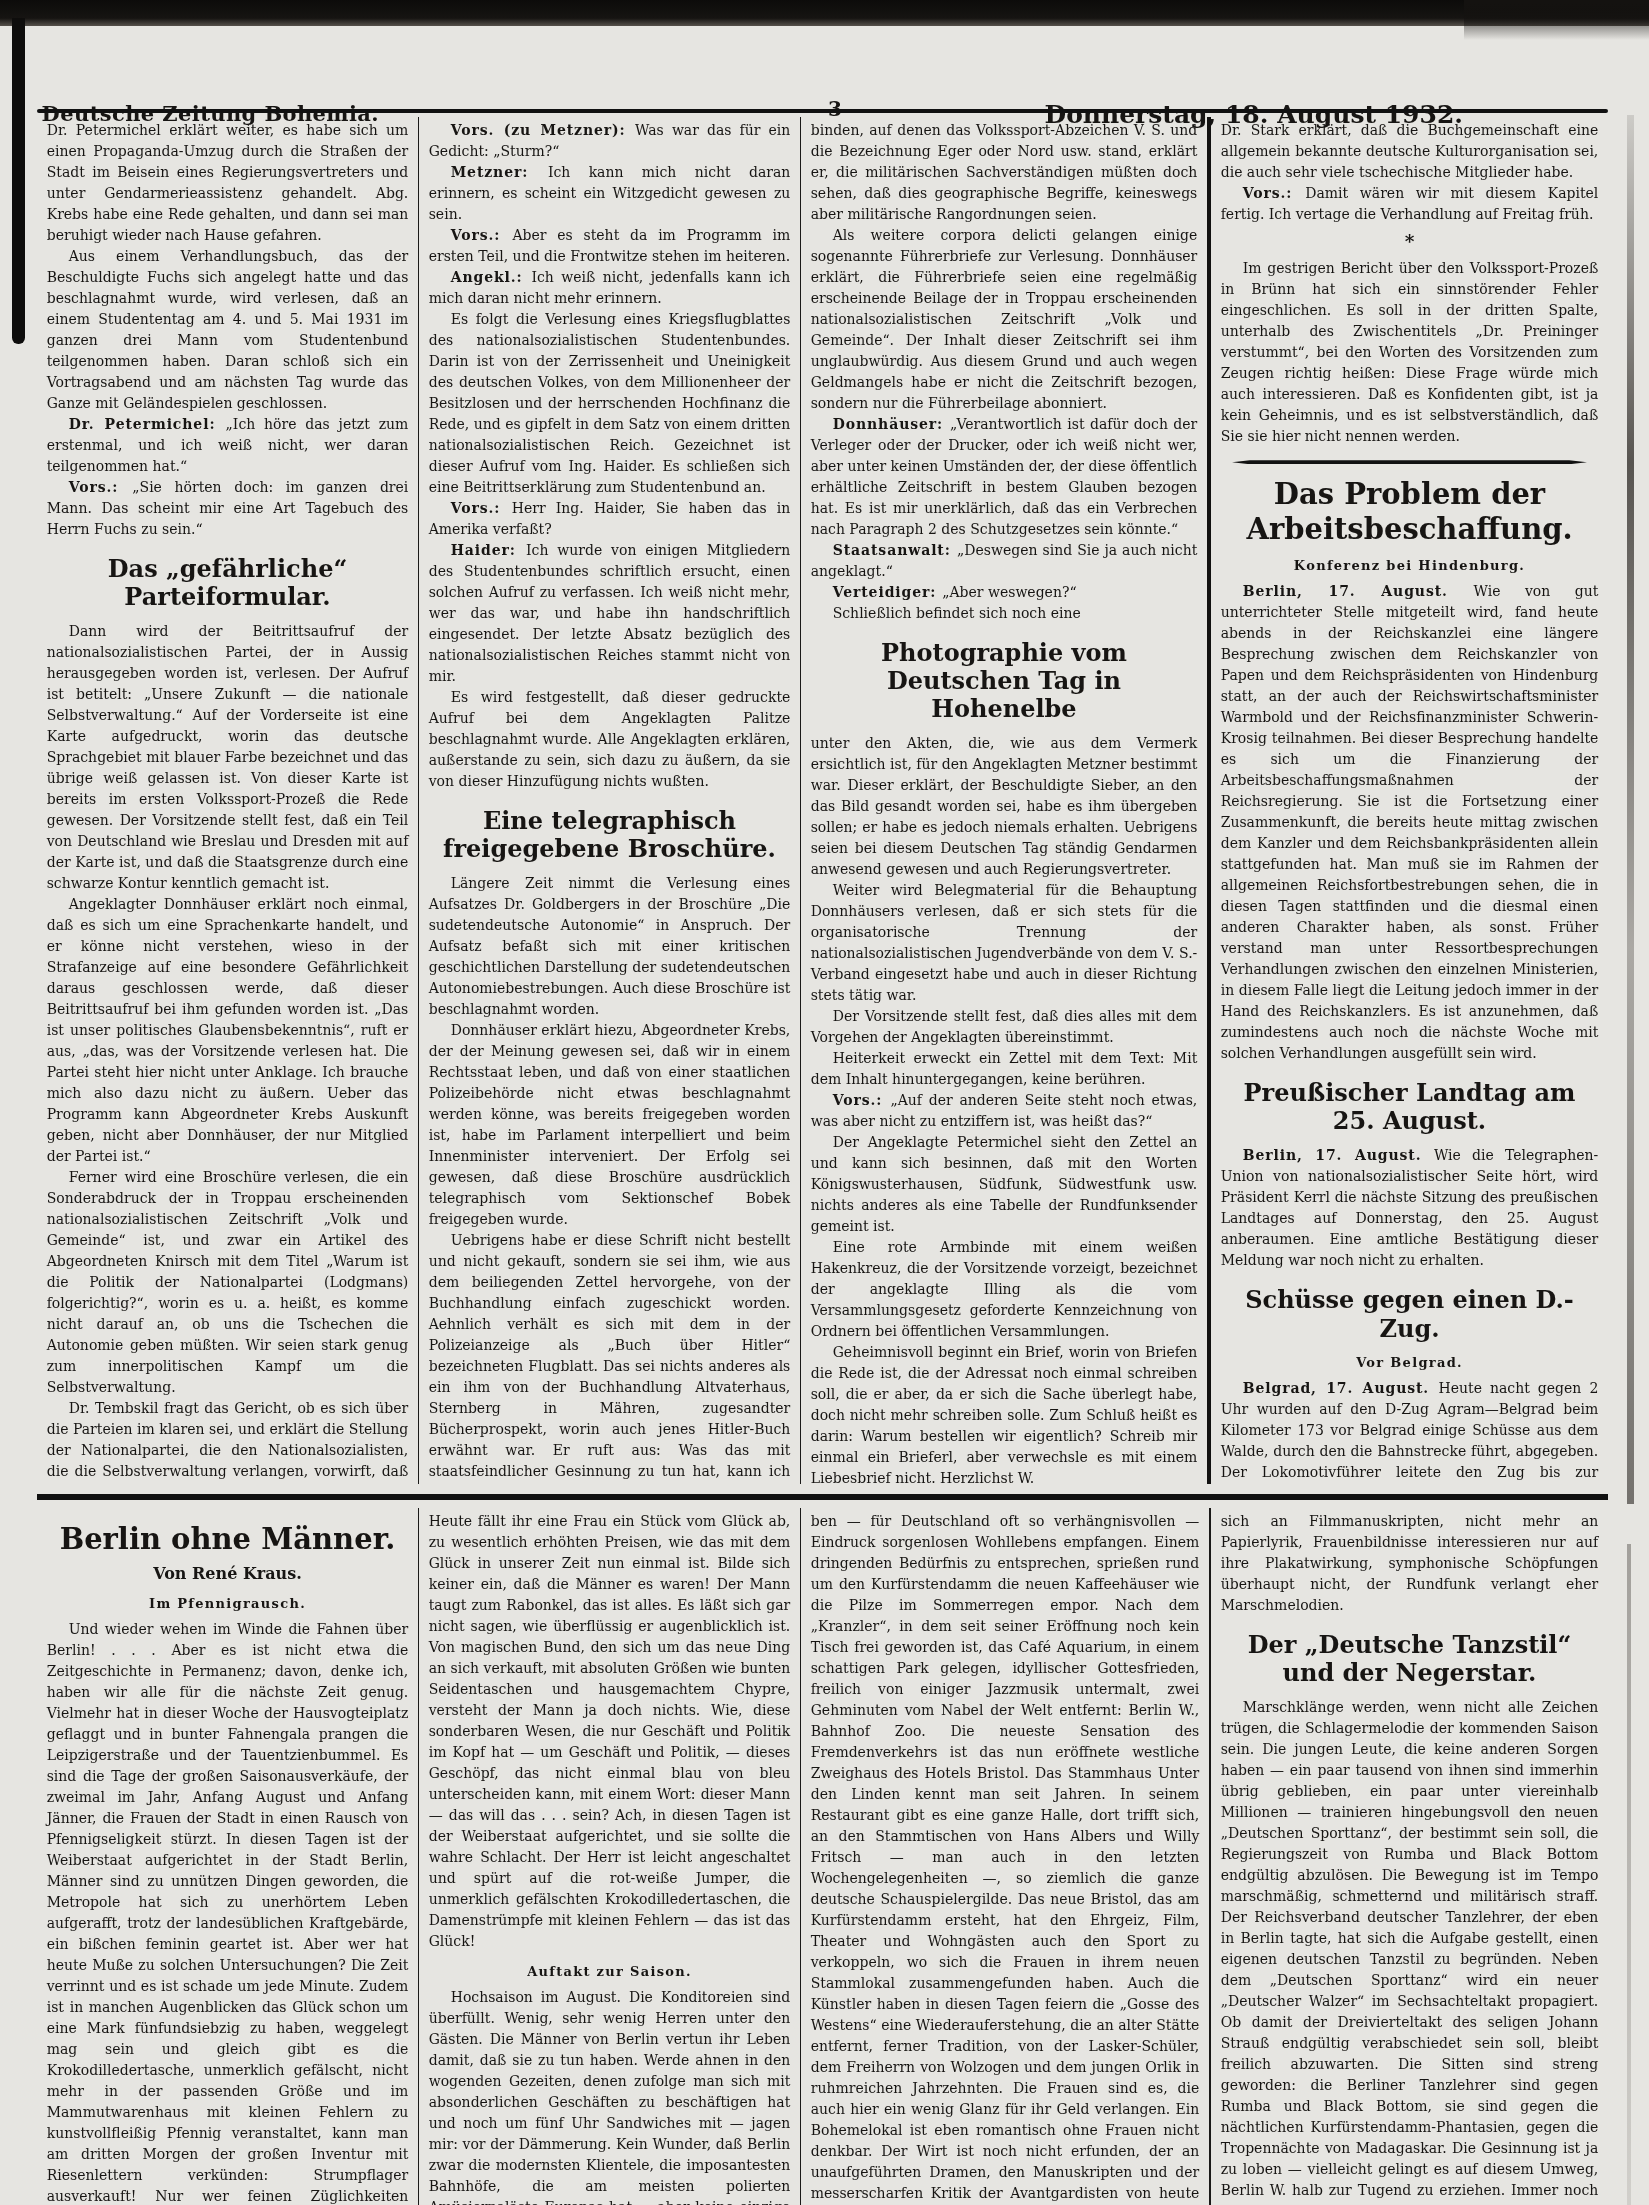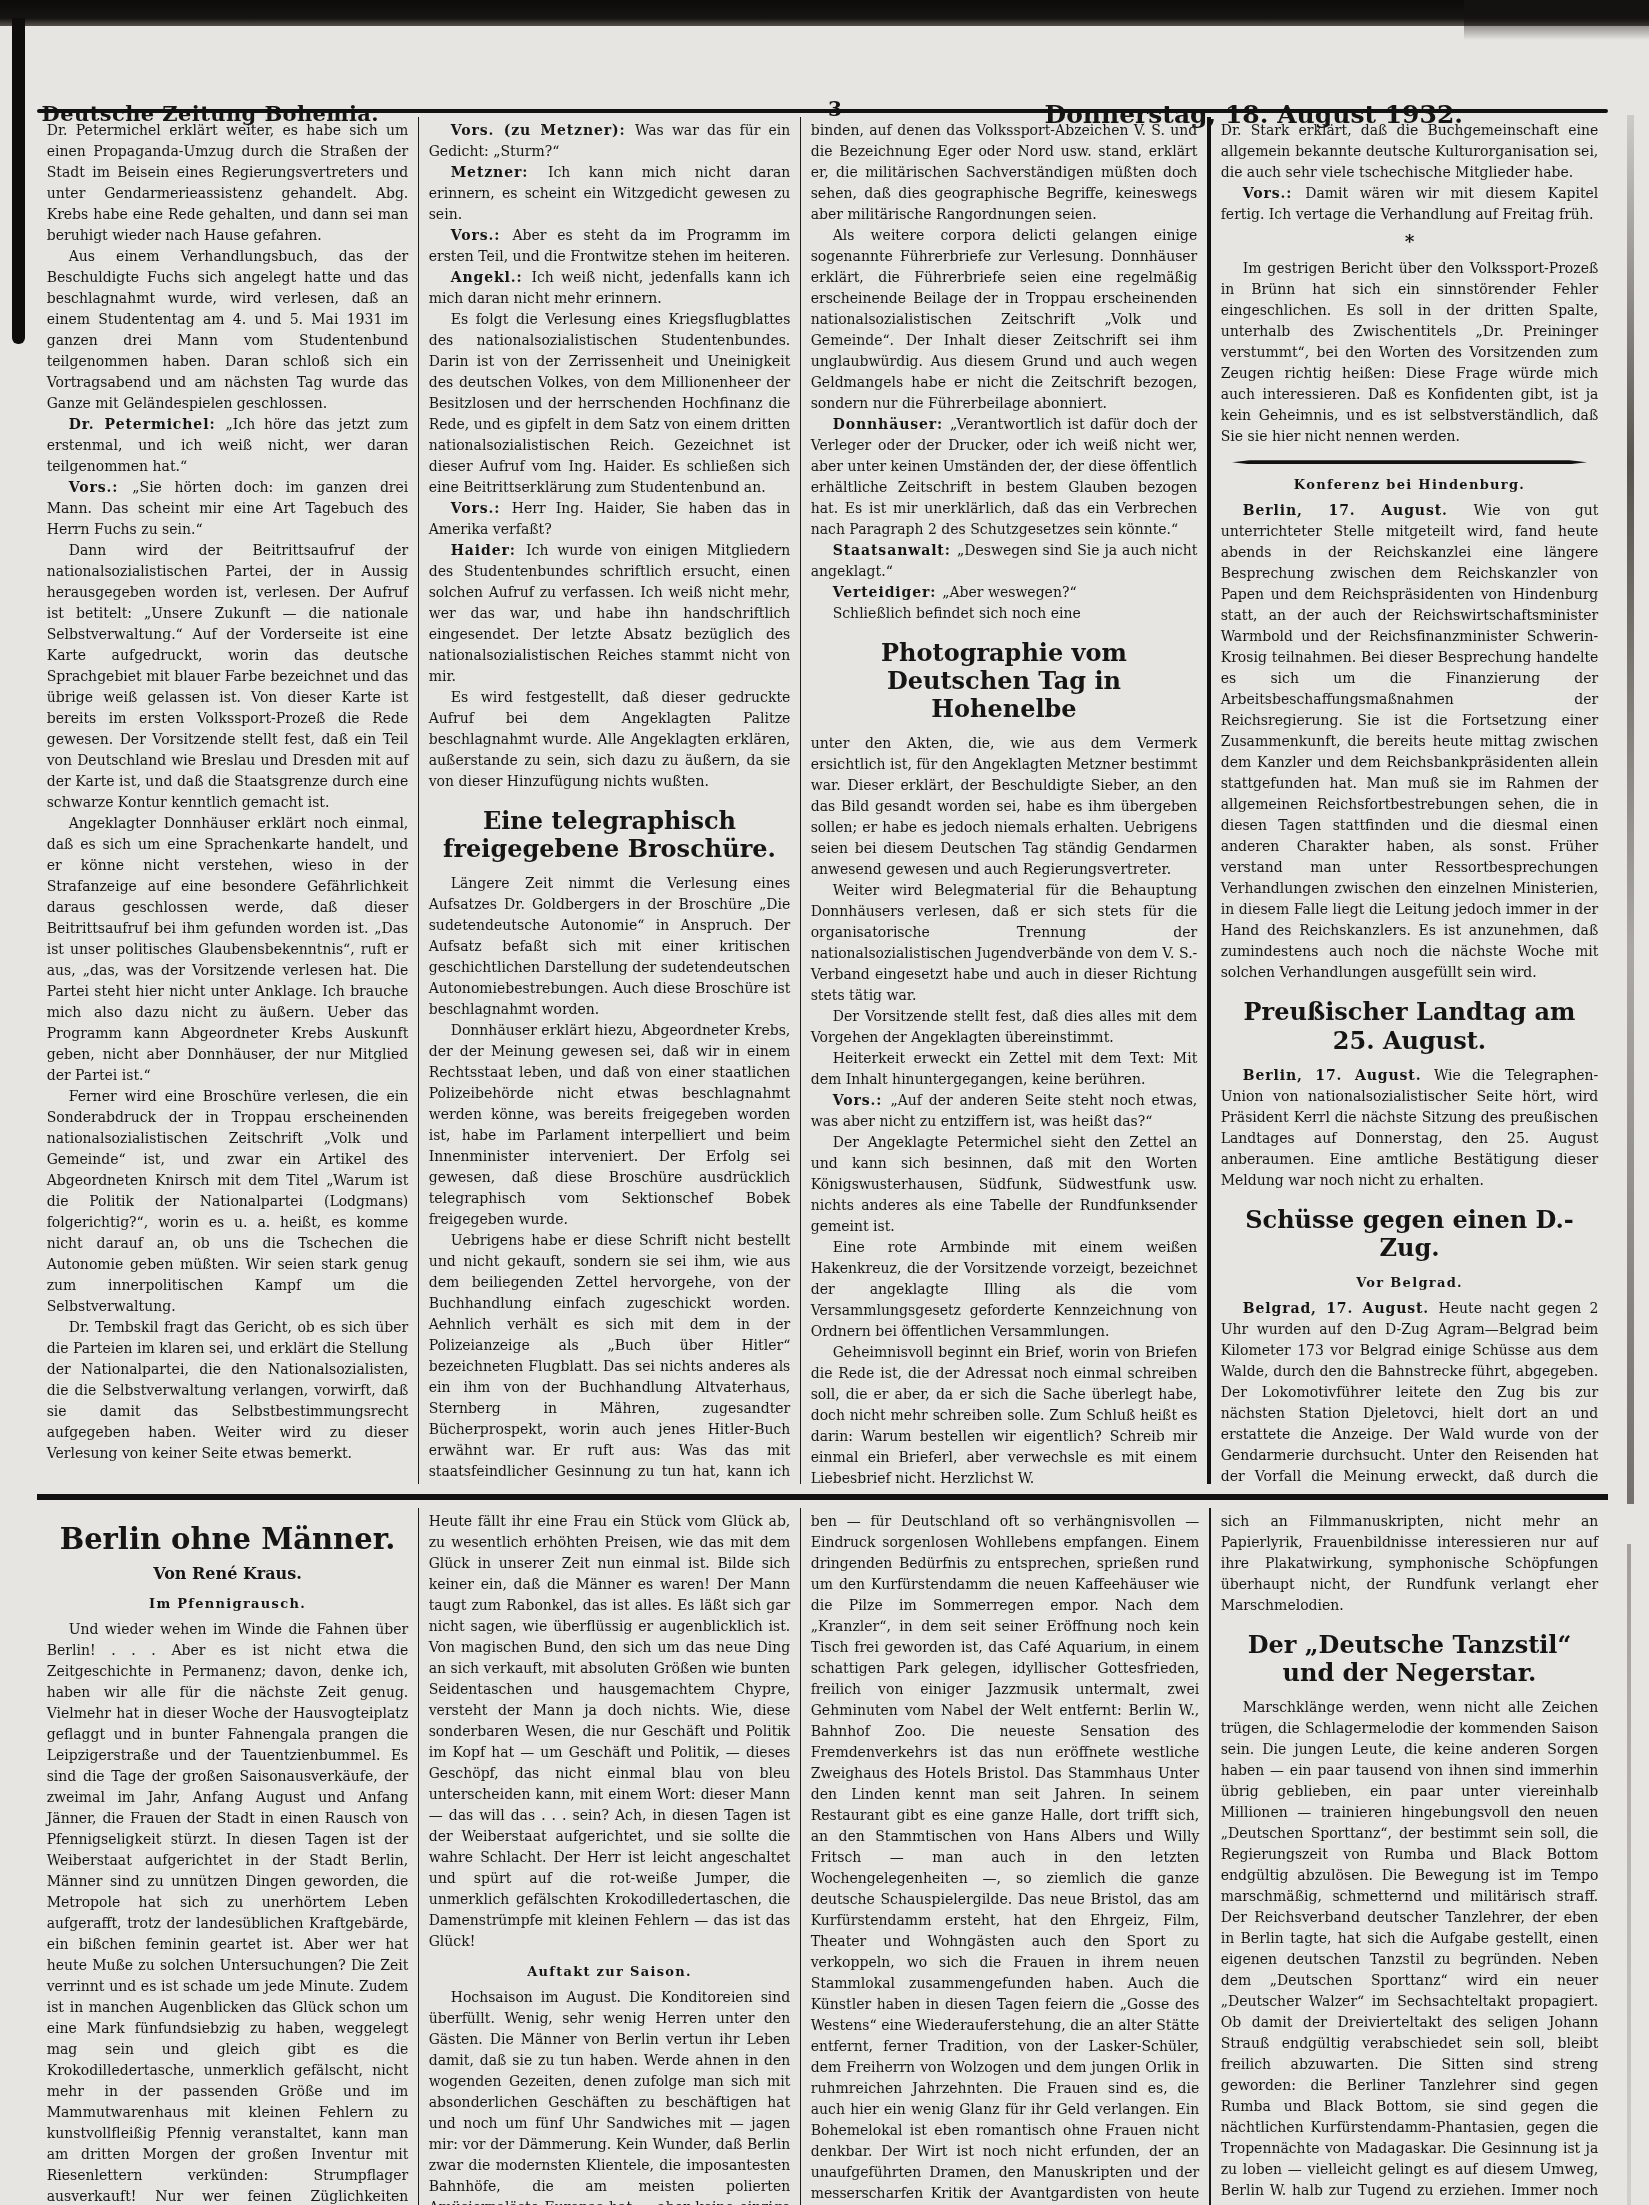--- a/index.html
+++ b/index.html
@@ -67,20 +67,21 @@
   <div class="mast-date">Donnerstag, 18. August 1932.</div>
 </header>
 <div class="rule masthead-rule"></div>
 
 <main class="top-section">
   <div class="col col-1">
       <p class="para noindent">Dr. Petermichel erklärt weiter, es habe sich um einen Propaganda-Umzug durch die Straßen der Stadt im Beisein eines Regierungsvertreters und unter Gendarmerieassistenz gehandelt. Abg. Krebs habe eine Rede gehalten, und dann sei man beruhigt wieder nach Hause gefahren.</p>
       <p class="para">Aus einem Verhandlungsbuch, das der Beschuldigte Fuchs sich angelegt hatte und das beschlagnahmt wurde, wird verlesen, daß an einem Studententag am 4. und 5. Mai 1931 im ganzen drei Mann vom Studentenbund teilgenommen haben. Daran schloß sich ein Vortragsabend und am nächsten Tag wurde das Ganze mit Geländespielen geschlossen.</p>
       <p class="para"><strong>Dr. Petermichel: </strong>„Ich höre das jetzt zum erstenmal, und ich weiß nicht, wer daran teilgenommen hat.“</p>
       <p class="para"><strong>Vors.: </strong>„Sie hörten doch: im ganzen drei Mann. Das scheint mir eine Art Tagebuch des Herrn Fuchs zu sein.“</p>
+      <h2 class="headline">Das „gefährliche“ Parteiformular.</h2>
       <p class="para">Dann wird der Beitrittsaufruf der nationalsozialistischen Partei, der in Aussig herausgegeben worden ist, verlesen. Der Aufruf ist betitelt: „Unsere Zukunft — die nationale Selbstverwaltung.“ Auf der Vorderseite ist eine Karte aufgedruckt, worin das deutsche Sprachgebiet mit blauer Farbe bezeichnet und das übrige weiß gelassen ist. Von dieser Karte ist bereits im ersten Volkssport-Prozeß die Rede gewesen. Der Vorsitzende stellt fest, daß ein Teil von Deutschland wie Breslau und Dresden mit auf der Karte ist, und daß die Staatsgrenze durch eine schwarze Kontur kenntlich gemacht ist.</p>
       <p class="para">Angeklagter Donnhäuser erklärt noch einmal, daß es sich um eine Sprachenkarte handelt, und er könne nicht verstehen, wieso in der Strafanzeige auf eine besondere Gefährlichkeit daraus geschlossen werde, daß dieser Beitrittsaufruf bei ihm gefunden worden ist. „Das ist unser politisches Glaubensbekenntnis“, ruft er aus, „das, was der Vorsitzende verlesen hat. Die Partei steht hier nicht unter Anklage. Ich brauche mich also dazu nicht zu äußern. Ueber das Programm kann Abgeordneter Krebs Auskunft geben, nicht aber Donnhäuser, der nur Mitglied der Partei ist.“</p>
       <p class="para">Ferner wird eine Broschüre verlesen, die ein Sonderabdruck der in Troppau erscheinenden nationalsozialistischen Zeitschrift „Volk und Gemeinde“ ist, und zwar ein Artikel des Abgeordneten Knirsch mit dem Titel „Warum ist die Politik der Nationalpartei (Lodgmans) folgerichtig?“, worin es u. a. heißt, es komme nicht darauf an, ob uns die Tschechen die Autonomie geben müßten. Wir seien stark genug zum innerpolitischen Kampf um die Selbstverwaltung.</p>
       <p class="para">Dr. Tembskil fragt das Gericht, ob es sich über die Parteien im klaren sei, und erklärt die Stellung der Nationalpartei, die den Nationalsozialisten, die die Selbstverwaltung verlangen, vorwirft, daß sie damit das Selbstbestimmungsrecht aufgegeben haben. Weiter wird zu dieser Verlesung von keiner Seite etwas bemerkt.</p>
     </div>
   <div class="col col-2">
       <p class="para"><strong>Vors. (zu Metzner): </strong>Was war das für ein Gedicht: „Sturm?“</p>
       <p class="para"><strong>Metzner: </strong>Ich kann mich nicht daran erinnern, es scheint ein Witzgedicht gewesen zu sein.</p>
       <p class="para"><strong>Vors.: </strong>Aber es steht da im Programm im ersten Teil, und die Frontwitze stehen im heiteren.</p>
       <p class="para"><strong>Angekl.: </strong>Ich weiß nicht, jedenfalls kann ich mich daran nicht mehr erinnern.</p>
@@ -111,20 +112,21 @@
       <p class="para">Der Angeklagte Petermichel sieht den Zettel an und kann sich besinnen, daß mit den Worten Königswusterhausen, Südfunk, Südwestfunk usw. nichts anderes als eine Tabelle der Rundfunksender gemeint ist.</p>
       <p class="para">Eine rote Armbinde mit einem weißen Hakenkreuz, die der Vorsitzende vorzeigt, bezeichnet der angeklagte Illing als die vom Versammlungsgesetz geforderte Kennzeichnung von Ordnern bei öffentlichen Versammlungen.</p>
       <p class="para">Geheimnisvoll beginnt ein Brief, worin von Briefen die Rede ist, die der Adressat noch einmal schreiben soll, die er aber, da er sich die Sache überlegt habe, doch nicht mehr schreiben solle. Zum Schluß heißt es darin: Warum bestellen wir eigentlich? Schreib mir einmal ein Brieferl, aber verwechsle es mit einem Liebesbrief nicht. Herzlichst W.</p>
     </div>
   <div class="col col-4">
       <p class="para noindent">Dr. Stark erklärt, daß die Buchgemeinschaft eine allgemein bekannte deutsche Kulturorganisation sei, die auch sehr viele tschechische Mitglieder habe.</p>
       <p class="para"><strong>Vors.: </strong>Damit wären wir mit diesem Kapitel fertig. Ich vertage die Verhandlung auf Freitag früh.</p>
       <div class="star">*</div>
       <p class="para">Im gestrigen Bericht über den Volkssport-Prozeß in Brünn hat sich ein sinnstörender Fehler eingeschlichen. Es soll in der dritten Spalte, unterhalb des Zwischentitels „Dr. Preininger verstummt“, bei den Worten des Vorsitzenden zum Zeugen richtig heißen: Diese Frage würde mich auch interessieren. Daß es Konfidenten gibt, ist ja kein Geheimnis, und es ist selbstverständlich, daß Sie sie hier nicht nennen werden.</p>
       <div class="divider"></div>
+      <h2 class="headline big">Das Problem der Arbeits­beschaffung.</h2>
       <h3 class="subhead">Konferenz bei Hindenburg.</h3>
       <p class="para"><strong>Berlin, 17. August. </strong>Wie von gut unterrichteter Stelle mitgeteilt wird, fand heute abends in der Reichskanzlei eine längere Besprechung zwischen dem Reichskanzler von Papen und dem Reichspräsidenten von Hindenburg statt, an der auch der Reichswirtschaftsminister Warmbold und der Reichsfinanzminister Schwerin-Krosig teilnahmen. Bei dieser Besprechung handelte es sich um die Finanzierung der Arbeitsbeschaffungsmaßnahmen der Reichsregierung. Sie ist die Fortsetzung einer Zusammenkunft, die bereits heute mittag zwischen dem Kanzler und dem Reichsbankpräsidenten allein stattgefunden hat. Man muß sie im Rahmen der allgemeinen Reichsfortbestrebungen sehen, die in diesen Tagen stattfinden und die diesmal einen anderen Charakter haben, als sonst. Früher verstand man unter Ressortbesprechungen Verhandlungen zwischen den einzelnen Ministerien, in diesem Falle liegt die Leitung jedoch immer in der Hand des Reichskanzlers. Es ist anzunehmen, daß zumindestens auch noch die nächste Woche mit solchen Verhandlungen ausgefüllt sein wird.</p>
       <h2 class="headline">Preußischer Landtag am 25. August.</h2>
       <p class="para"><strong>Berlin, 17. August. </strong>Wie die Telegraphen-Union von nationalsozialistischer Seite hört, wird Präsident Kerrl die nächste Sitzung des preußischen Landtages auf Donnerstag, den 25. August anberaumen. Eine amtliche Bestätigung dieser Meldung war noch nicht zu erhalten.</p>
       <h2 class="headline">Schüsse gegen einen D.-Zug.</h2>
       <h3 class="subhead">Vor Belgrad.</h3>
       <p class="para"><strong>Belgrad, 17. August. </strong>Heute nacht gegen 2 Uhr wurden auf den D-Zug Agram—Belgrad beim Kilometer 173 vor Belgrad einige Schüsse aus dem Walde, durch den die Bahnstrecke führt, abgegeben. Der Lokomotivführer leitete den Zug bis zur nächsten Station Djeletovci, hielt dort an und erstattete die Anzeige. Der Wald wurde von der Gendarmerie durchsucht. Unter den Reisenden hat der Vorfall die Meinung erweckt, daß durch die Tötung des Lokomotivführers der Zug in der nächsten Kurve zur Entgleisung gebracht werden sollte, um die Passagiere ausplündern zu können.</p>
     </div>
 </main>
 

